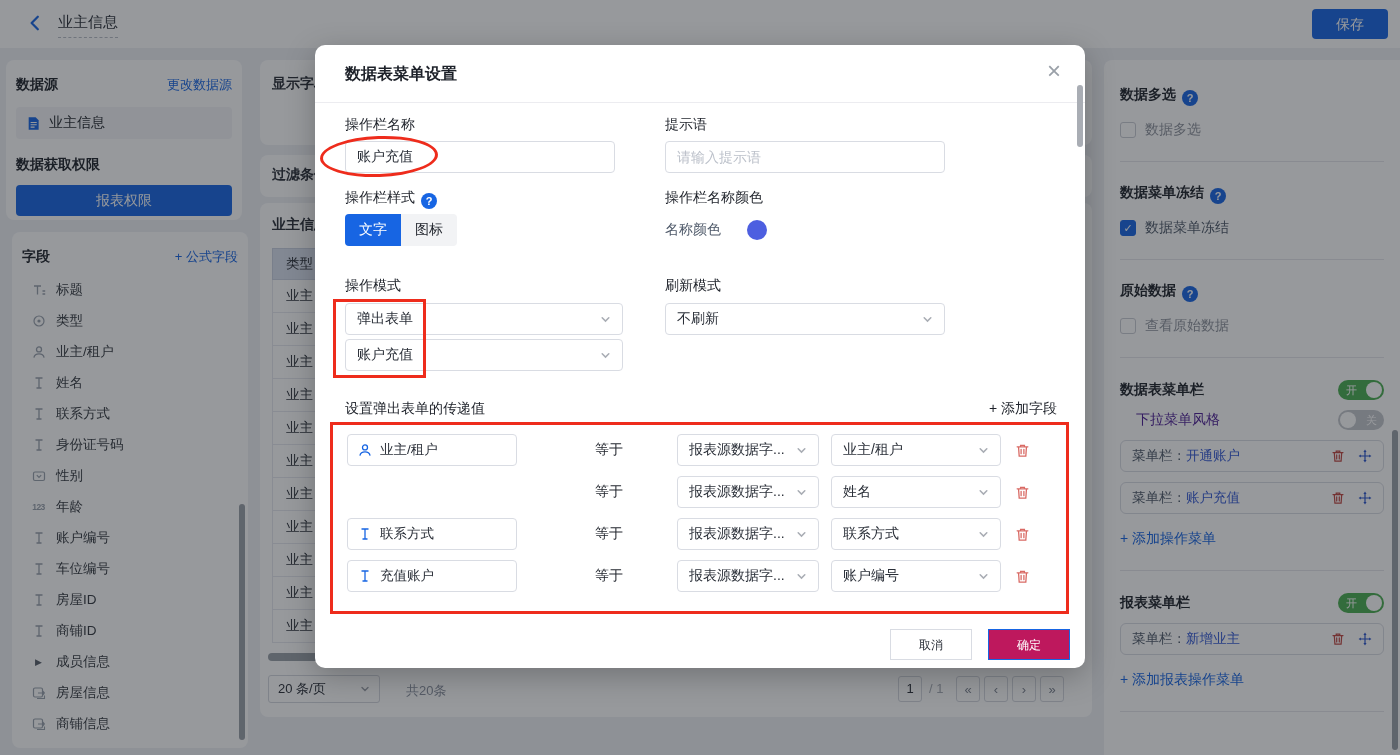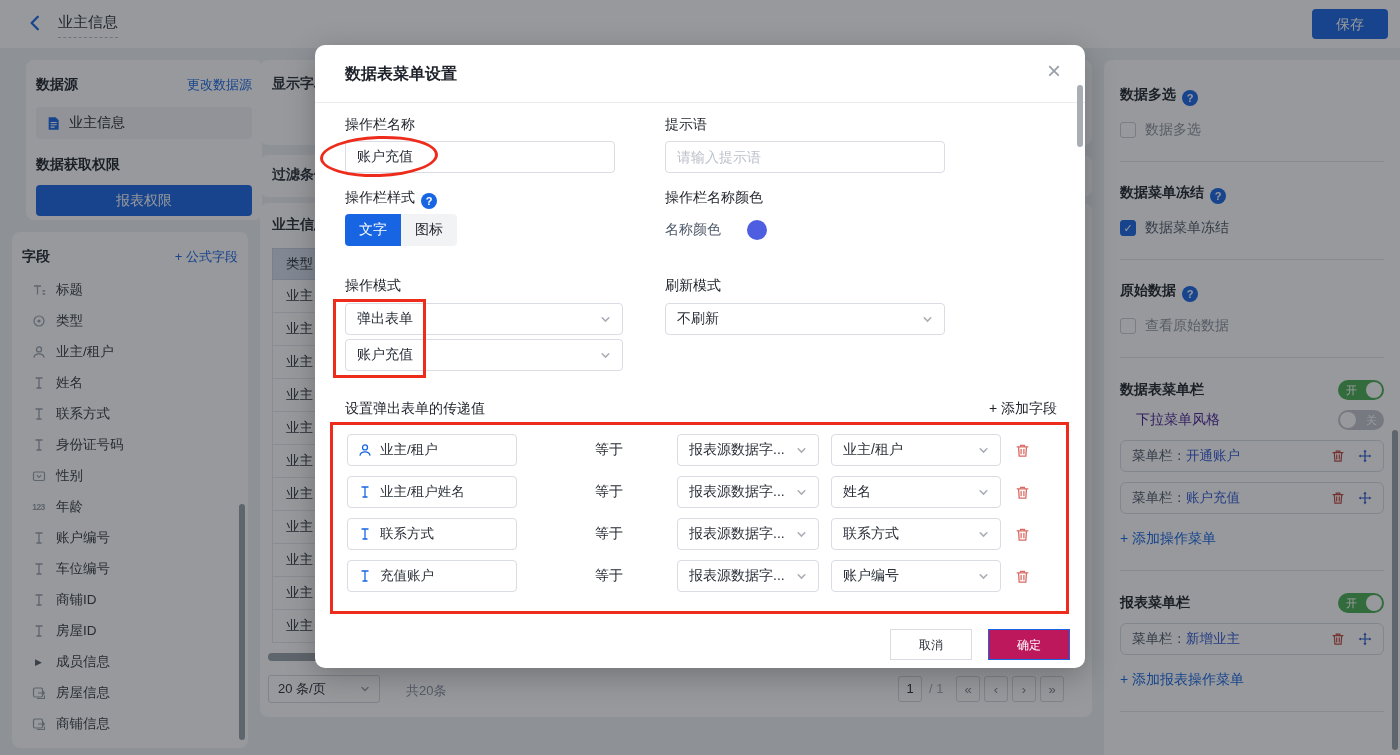--- a/index.html
+++ b/index.html
@@ -10,21 +10,21 @@
   .topbar { position:absolute; left:0; top:0; width:1400px; height:48px; background:#fff; z-index:1; }
   .back { position:absolute; left:26px; top:14px; width:20px; height:20px; color:#1765e3; cursor:pointer; }
   .back svg { width:18px; height:18px; }
   .doc-title { position:absolute; left:58px; top:13px; font-size:15px; color:#2a2f38; padding-bottom:5px; border-bottom:1px dashed #b9bdc6; }
   .save-btn { position:absolute; right:12px; top:9px; width:76px; height:30px; background:#1765e3; color:#fff; border:none; border-radius:4px; font-size:14px; line-height:30px; text-align:center; cursor:pointer; }
 
   
   .card { position:absolute; background:#fff; border-radius:8px; }
 
   
-  .ls1 { left:26px; top:60px; width:236px; height:160px; padding:16px 10px 0 10px; }
+  .ls1 { left:6px; top:60px; width:236px; height:160px; padding:16px 10px 0 10px; }
   .sec-title { font-weight:bold; font-size:14px; color:#1d2129; }
   .row-between { display:flex; justify-content:space-between; align-items:center; }
   .blue-link { color:#1765e3; font-size:13px; cursor:pointer; }
   .ds-box { margin-top:13px; height:32px; background:#f4f5f7; border-radius:4px; display:flex; align-items:center; padding:0 10px; gap:8px; }
   .ds-box .icon svg { width:15px; height:15px; display:block; }
   .perm-title { margin-top:17px; font-weight:bold; }
   .perm-btn { margin-top:11px; width:100%; height:31px; background:#1765e3; color:#fff; border:none; border-radius:4px; font-size:14px; cursor:pointer; }
   .ls2 { left:12px; top:232px; width:236px; height:516px; padding:16px 0 0 10px; overflow:hidden; }
   .ls2 .hd { padding-right:10px; }
   .field-list { margin-top:8px; }
@@ -244,29 +244,29 @@
           </svg>
         </span>
         <span class="flabel">车位编号</span>
       </div>
       <div class="field-item">
         <span class="ficon">
           <svg viewBox="0 0 14 14" fill="none" stroke="currentColor" stroke-width="1.3">
             <path d="M3.5 2 H10.5 M7 2 V12 M4.5 12 H9.5"></path>
           </svg>
         </span>
+        <span class="flabel">房屋ID</span>
+      </div>
+      <div class="field-item">
+        <span class="ficon">
+          <svg viewBox="0 0 14 14" fill="none" stroke="currentColor" stroke-width="1.3">
+            <path d="M3.5 2 H10.5 M7 2 V12 M4.5 12 H9.5"></path>
+          </svg>
+        </span>
         <span class="flabel">商铺ID</span>
-      </div>
-      <div class="field-item">
-        <span class="ficon">
-          <svg viewBox="0 0 14 14" fill="none" stroke="currentColor" stroke-width="1.3">
-            <path d="M3.5 2 H10.5 M7 2 V12 M4.5 12 H9.5"></path>
-          </svg>
-        </span>
-        <span class="flabel">房屋ID</span>
       </div>
       <div class="field-item">
         <span class="ficon">
           <span class="expand-glyph">▶</span>
         </span>
         <span class="flabel">成员信息</span>
       </div>
       <div class="field-item">
         <span class="ficon">
           <svg viewBox="0 0 14 14" fill="none" stroke="currentColor" stroke-width="1.2">
@@ -534,28 +534,20 @@
             </svg>
           </span>
         </div>
         <span class="t-trash">
           <svg viewBox="0 0 14 14" fill="none" stroke="currentColor" stroke-width="1.2" stroke-linecap="round">
             <path d="M2 3.6 H12 M5.2 3.6 V2.2 H8.8 V3.6 M3.3 3.6 L3.9 12.2 H10.1 L10.7 3.6 M5.7 5.9 V10 M8.3 5.9 V10"></path>
           </svg>
         </span>
       </div>
       <div class="t-row" style="top: 53px;">
-        <div class="fi-box">
-          <span class="ficon2">
-            <svg viewBox="0 0 14 14" fill="none" stroke="currentColor" stroke-width="1.3">
-              <path d="M3.5 2 H10.5 M7 2 V12 M4.5 12 H9.5"></path>
-            </svg>
-          </span>
-          <span class="fi-label">业主/租户姓名</span>
-        </div>
         <span class="t-eq">等于</span>
         <div class="m-select t-sel1">
           <span class="sel-txt">报表源数据字...</span>
           <span class="chev">
             <svg viewBox="0 0 10 10" fill="none" stroke="currentColor" stroke-width="1.4" stroke-linecap="round">
               <path d="M2 3.4 L5 6.4 L8 3.4"></path>
             </svg>
           </span>
         </div>
         <div class="m-select t-sel2">

